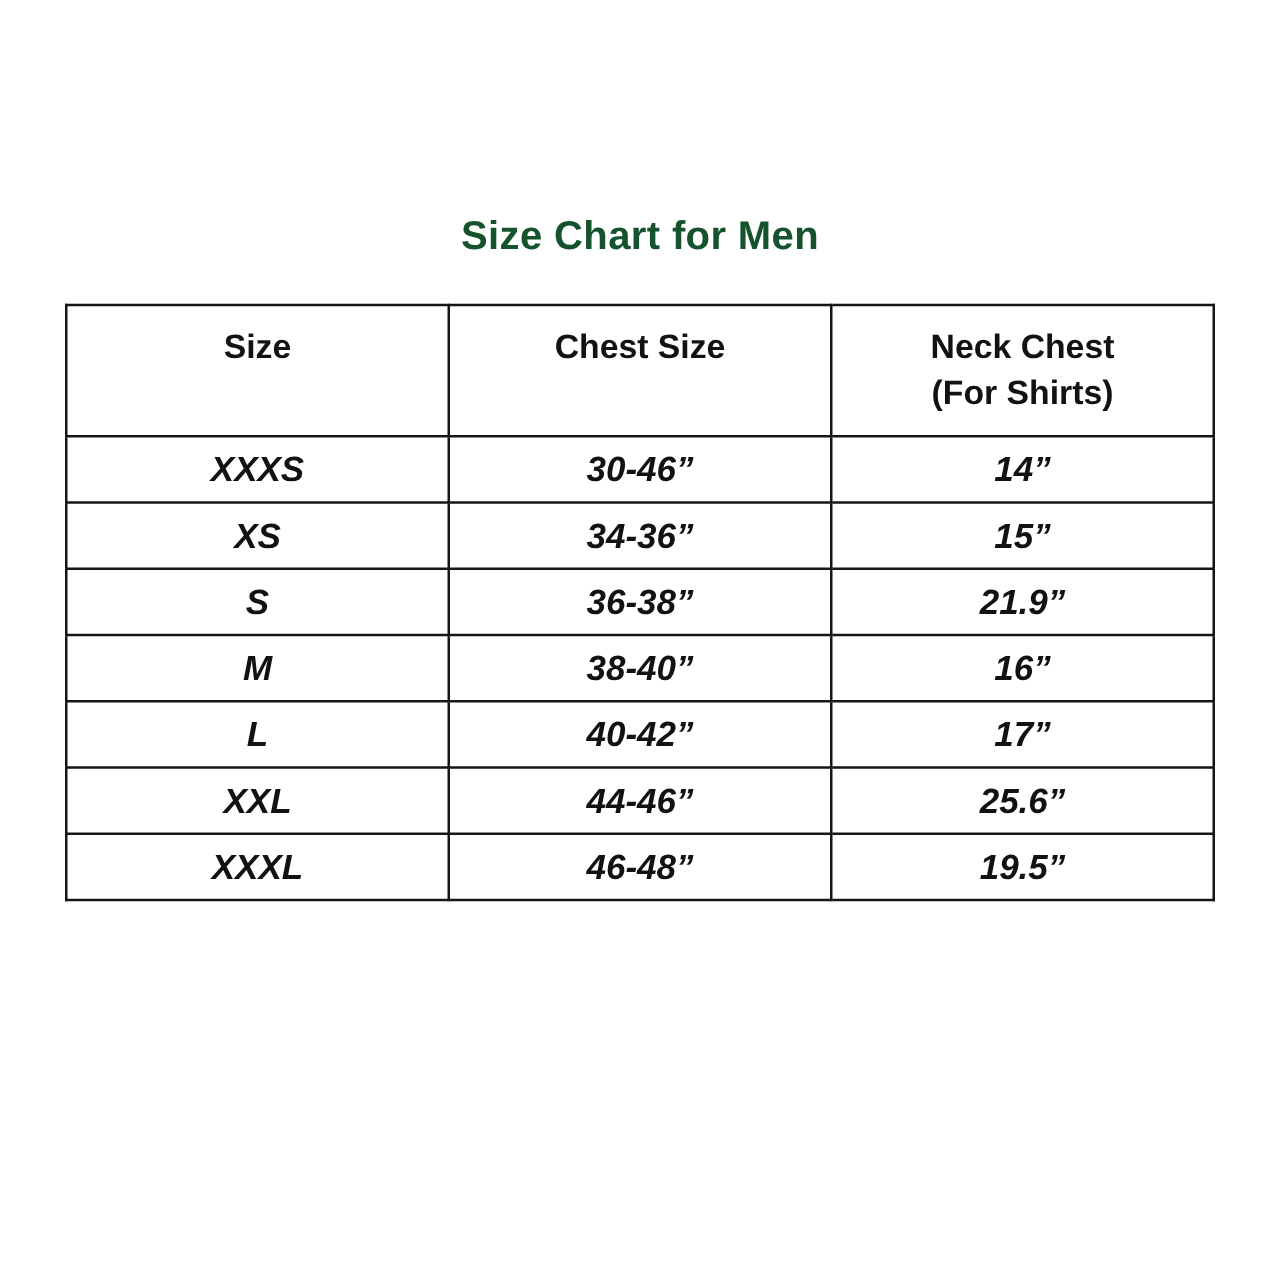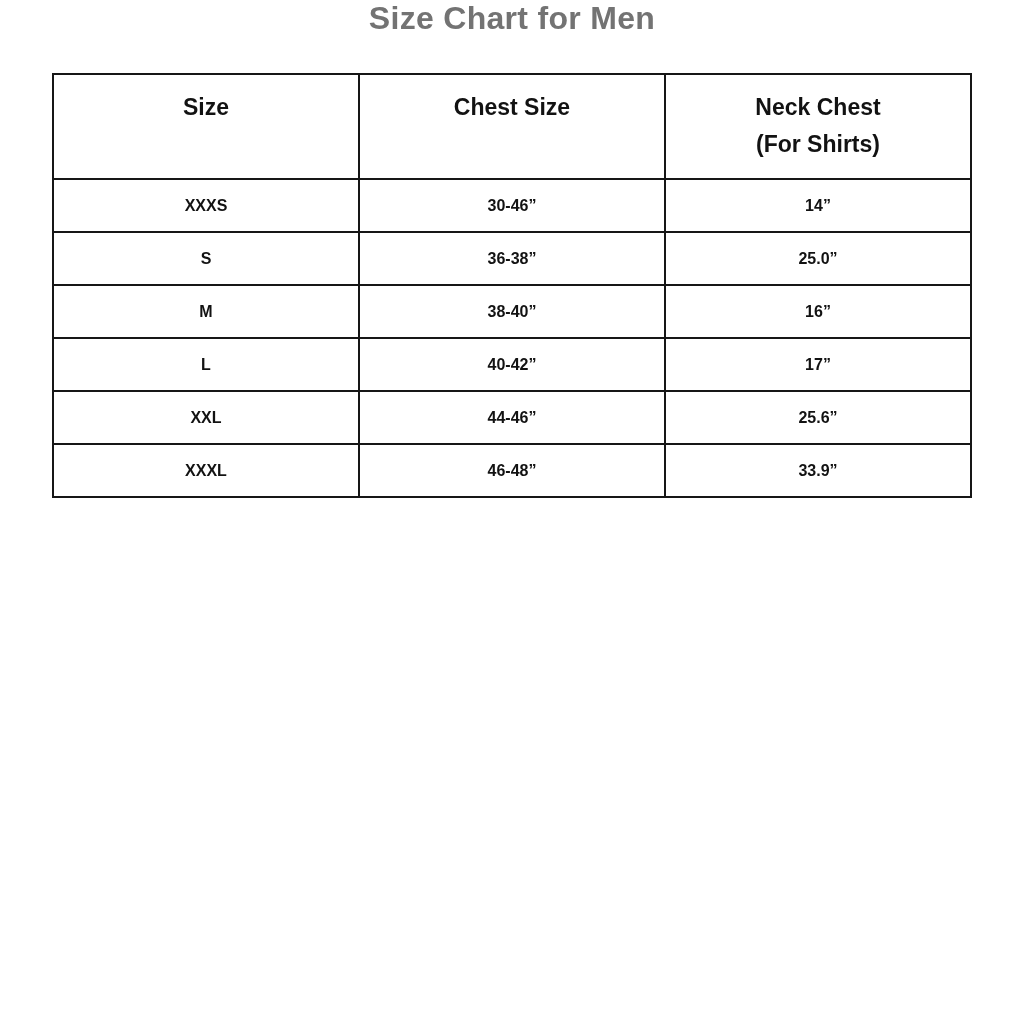--- a/index.html
+++ b/index.html
@@ -9,52 +9,54 @@
   }
   body {
     width: 1024px;
     height: 1024px;
     font-family: "Liberation Sans", sans-serif;
     color: #121212;
     overflow: hidden;
   }
   .page-title {
     text-align: center;
+    margin-top: 170px;
     font-size: 32px;
     font-weight: bold;
     letter-spacing: 0.3px;
-    color: #737373;
+    color: #14532d;
   }
   table.size-table {
     border-collapse: collapse;
     table-layout: fixed;
     width: 920px;
     margin: 36px auto 0 auto;
     background: #ffffff;
   }
   table.size-table th,
   table.size-table td {
     border: 2px solid #161616;
     text-align: center;
     font-weight: bold;
     padding: 0;
   }
   table.size-table th {
     height: 89px;
-    font-size: 23px;
+    font-size: 27px;
     line-height: 37px;
     vertical-align: top;
     padding-top: 14px;
     white-space: pre-line;
     margin-top: 24px;
   }
   table.size-table td {
     height: 51px;
-    font-size: 16px;
+    font-size: 28px;
     vertical-align: middle;
+    font-style: italic;
   }
 </style>
 </head>
 <body>
 
 <div class="page-title">Size Chart for Men</div>
 
 <table class="size-table">
   <thead>
     <tr>
@@ -64,38 +66,43 @@
 (For Shirts)</th>
     </tr>
   </thead>
   <tbody>
       <tr>
         <td>XXXS</td>
         <td>30-46”</td>
         <td>14”</td>
       </tr>
       <tr>
+        <td>XS</td>
+        <td>34-36”</td>
+        <td>15”</td>
+      </tr>
+      <tr>
         <td>S</td>
         <td>36-38”</td>
-        <td>25.0”</td>
+        <td>21.9”</td>
       </tr>
       <tr>
         <td>M</td>
         <td>38-40”</td>
         <td>16”</td>
       </tr>
       <tr>
         <td>L</td>
         <td>40-42”</td>
         <td>17”</td>
       </tr>
       <tr>
         <td>XXL</td>
         <td>44-46”</td>
         <td>25.6”</td>
       </tr>
       <tr>
         <td>XXXL</td>
         <td>46-48”</td>
-        <td>33.9”</td>
+        <td>19.5”</td>
       </tr>
     </tbody>
 </table>
 
 </body></html>

